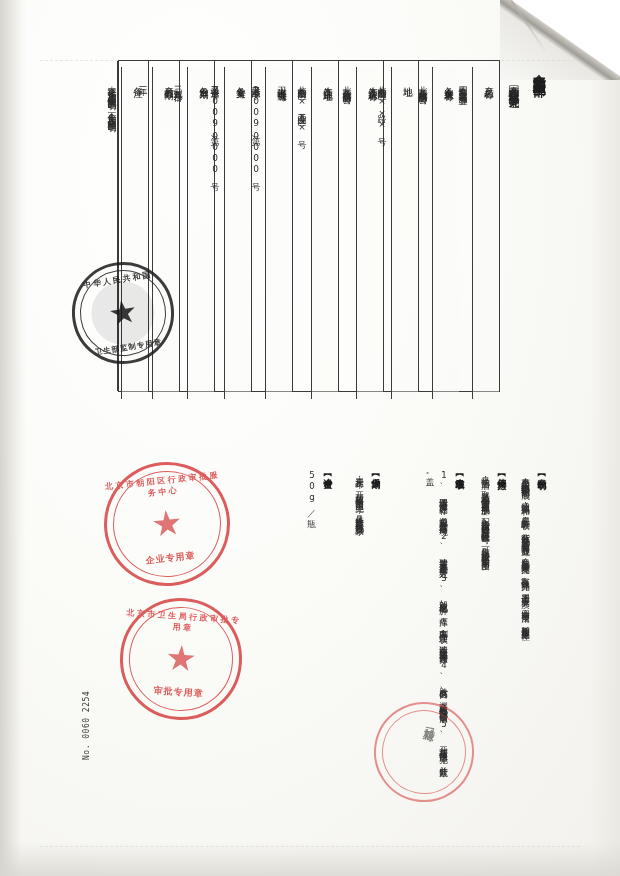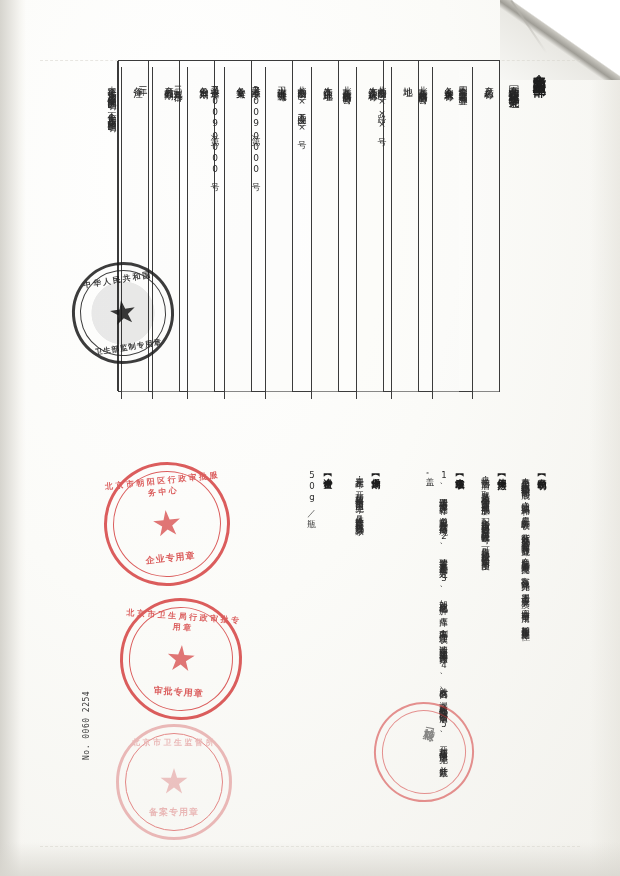--- a/index.html
+++ b/index.html
@@ -350,26 +350,20 @@
     <div class="bottxt">企业专用章</div>
   </div>
 
   <div id="stamp2" class="redstamp">
     <div class="inner"></div>
     <div class="toptxt">北京市卫生局行政审批专用章</div>
     <div class="star"></div>
     <div class="bottxt">审批专用章</div>
   </div>
 
-  <div id="stamp3" class="redstamp">
-    <div class="inner"></div>
-    <div class="toptxt">北京市卫生监督所</div>
-    <div class="star"></div>
-    <div class="bottxt">备案专用章</div>
-  </div>
 
   <div id="stamp4" class="redstamp">
     <div class="inner"></div>
     <div class="vtxt">
         <span class="v">已核对</span>
       </div>
   </div>
 
   <div id="serial">No. 0060 2254</div>
 

